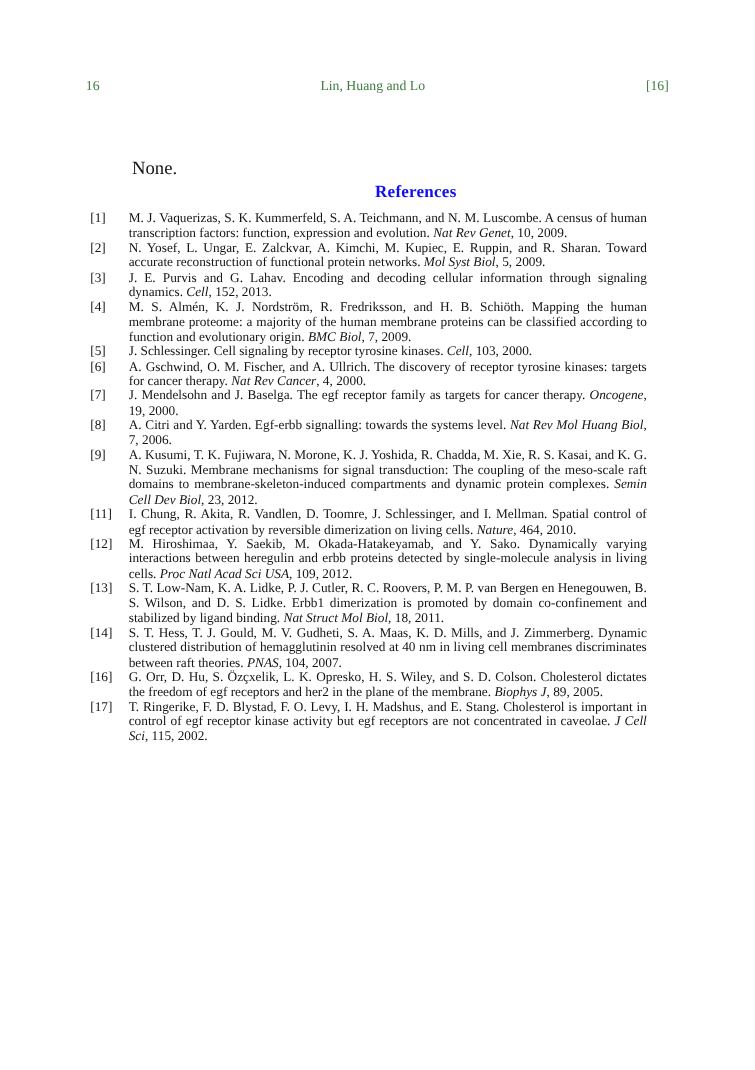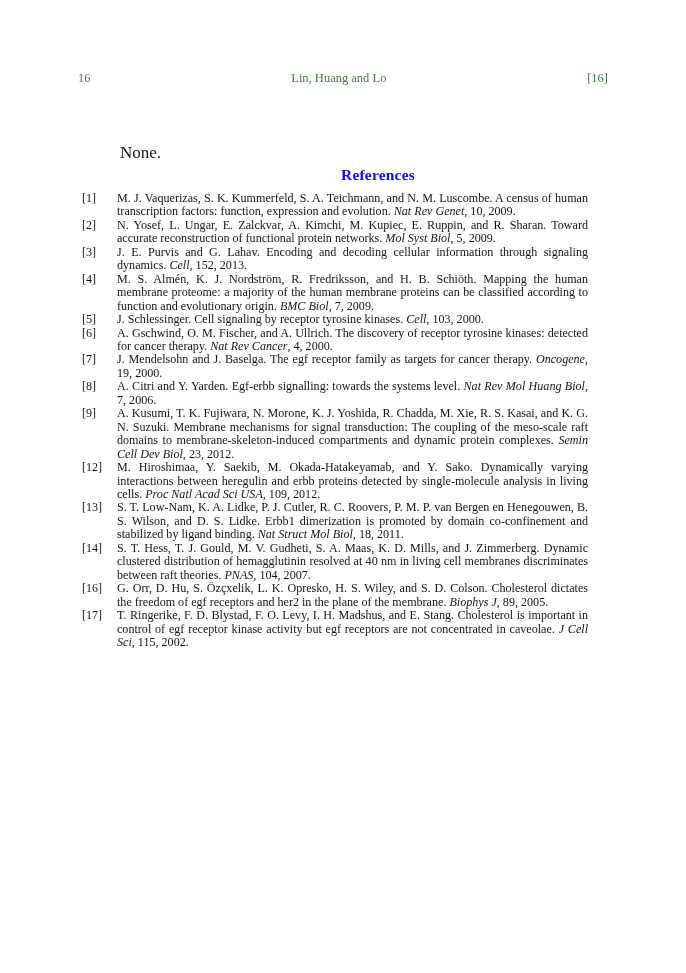--- a/index.html
+++ b/index.html
@@ -84,24 +84,25 @@
   <p class="ack-body">None.</p>
 
   <h2 class="sec-heading refs-heading">References</h2>
 
   <ol class="ref-list">
       <li class="ref-item"><span class="ref-label">[1]</span><span>M. J. Vaquerizas, S. K. Kummerfeld, S. A. Teichmann, and N. M. Luscombe. A census of human transcription factors: function, expression and evolution. </span><i class="journal">Nat Rev Genet</i><span>, 10, 2009.</span></li>
       <li class="ref-item"><span class="ref-label">[2]</span><span>N. Yosef, L. Ungar, E. Zalckvar, A. Kimchi, M. Kupiec, E. Ruppin, and R. Sharan. Toward accurate reconstruction of functional protein networks. </span><i class="journal">Mol Syst Biol</i><span>, 5, 2009.</span></li>
       <li class="ref-item"><span class="ref-label">[3]</span><span>J. E. Purvis and G. Lahav. Encoding and decoding cellular information through signaling dynamics. </span><i class="journal">Cell</i><span>, 152, 2013.</span></li>
       <li class="ref-item"><span class="ref-label">[4]</span><span>M. S. Almén, K. J. Nordström, R. Fredriksson, and H. B. Schiöth. Mapping the human membrane proteome: a majority of the human membrane proteins can be classified according to function and evolutionary origin. </span><i class="journal">BMC Biol</i><span>, 7, 2009.</span></li>
       <li class="ref-item"><span class="ref-label">[5]</span><span>J. Schlessinger. Cell signaling by receptor tyrosine kinases. </span><i class="journal">Cell</i><span>, 103, 2000.</span></li>
-      <li class="ref-item"><span class="ref-label">[6]</span><span>A. Gschwind, O. M. Fischer, and A. Ullrich. The discovery of receptor tyrosine kinases: detected for cancer therapy. </span><i class="journal">Nat Rev Cancer</i><span>, 4, 2000.</span></li>
+      <li class="ref-item"><span class="ref-label">[6]</span><span>A. Gschwind, O. M. Fischer, and A. Ullrich. The discovery of receptor tyrosine kinases: targets for cancer therapy. </span><i class="journal">Nat Rev Cancer</i><span>, 4, 2000.</span></li>
       <li class="ref-item"><span class="ref-label">[7]</span><span>J. Mendelsohn and J. Baselga. The egf receptor family as targets for cancer therapy. </span><i class="journal">Oncogene</i><span>, 19, 2000.</span></li>
       <li class="ref-item"><span class="ref-label">[8]</span><span>A. Citri and Y. Yarden. Egf-erbb signalling: towards the systems level. </span><i class="journal">Nat Rev Mol Huang Biol</i><span>, 7, 2006.</span></li>
       <li class="ref-item"><span class="ref-label">[9]</span><span>A. Kusumi, T. K. Fujiwara, N. Morone, K. J. Yoshida, R. Chadda, M. Xie, R. S. Kasai, and K. G. N. Suzuki. Membrane mechanisms for signal transduction: The coupling of the meso-scale raft domains to membrane-skeleton-induced compartments and dynamic protein complexes. </span><i class="journal">Semin Cell Dev Biol</i><span>, 23, 2012.</span></li>
+      <li class="ref-item"><span class="ref-label">[11]</span><span>I. Chung, R. Akita, R. Vandlen, D. Toomre, J. Schlessinger, and I. Mellman. Spatial control of egf receptor activation by reversible dimerization on living cells. </span><i class="journal">Nature</i><span>, 464, 2010.</span></li>
       <li class="ref-item"><span class="ref-label">[12]</span><span>M. Hiroshimaa, Y. Saekib, M. Okada-Hatakeyamab, and Y. Sako. Dynamically varying interactions between heregulin and erbb proteins detected by single-molecule analysis in living cells. </span><i class="journal">Proc Natl Acad Sci USA</i><span>, 109, 2012.</span></li>
       <li class="ref-item"><span class="ref-label">[13]</span><span>S. T. Low-Nam, K. A. Lidke, P. J. Cutler, R. C. Roovers, P. M. P. van Bergen en Henegouwen, B. S. Wilson, and D. S. Lidke. Erbb1 dimerization is promoted by domain co-confinement and stabilized by ligand binding. </span><i class="journal">Nat Struct Mol Biol</i><span>, 18, 2011.</span></li>
       <li class="ref-item"><span class="ref-label">[14]</span><span>S. T. Hess, T. J. Gould, M. V. Gudheti, S. A. Maas, K. D. Mills, and J. Zimmerberg. Dynamic clustered distribution of hemagglutinin resolved at 40 nm in living cell membranes discriminates between raft theories. </span><i class="journal">PNAS</i><span>, 104, 2007.</span></li>
       <li class="ref-item"><span class="ref-label">[16]</span><span>G. Orr, D. Hu, S. Özçxelik, L. K. Opresko, H. S. Wiley, and S. D. Colson. Cholesterol dictates the freedom of egf receptors and her2 in the plane of the membrane. </span><i class="journal">Biophys J</i><span>, 89, 2005.</span></li>
       <li class="ref-item"><span class="ref-label">[17]</span><span>T. Ringerike, F. D. Blystad, F. O. Levy, I. H. Madshus, and E. Stang. Cholesterol is important in control of egf receptor kinase activity but egf receptors are not concentrated in caveolae. </span><i class="journal">J Cell Sci</i><span>, 115, 2002.</span></li>
     </ol>
 
 </div>
 
 </body></html>

